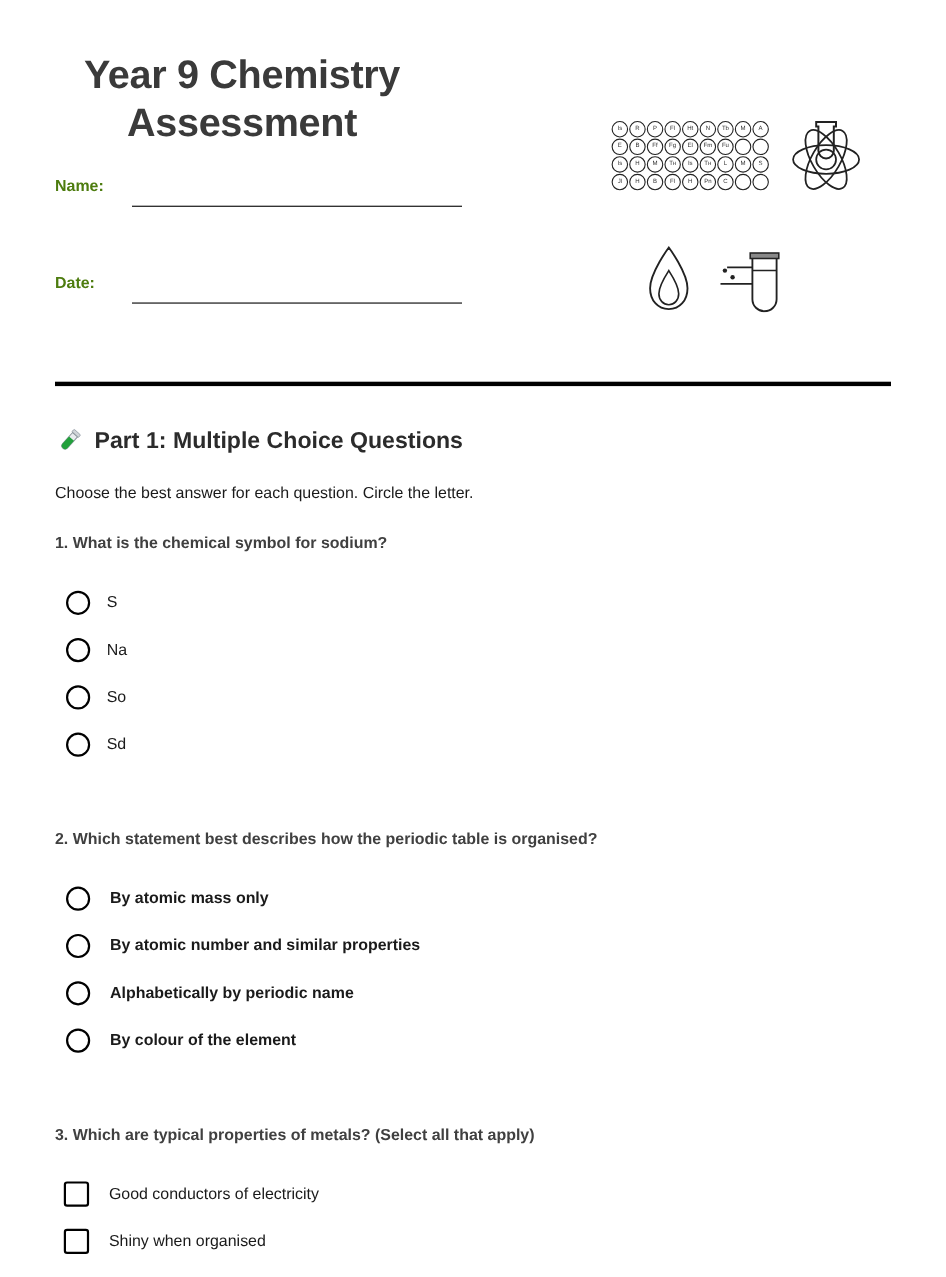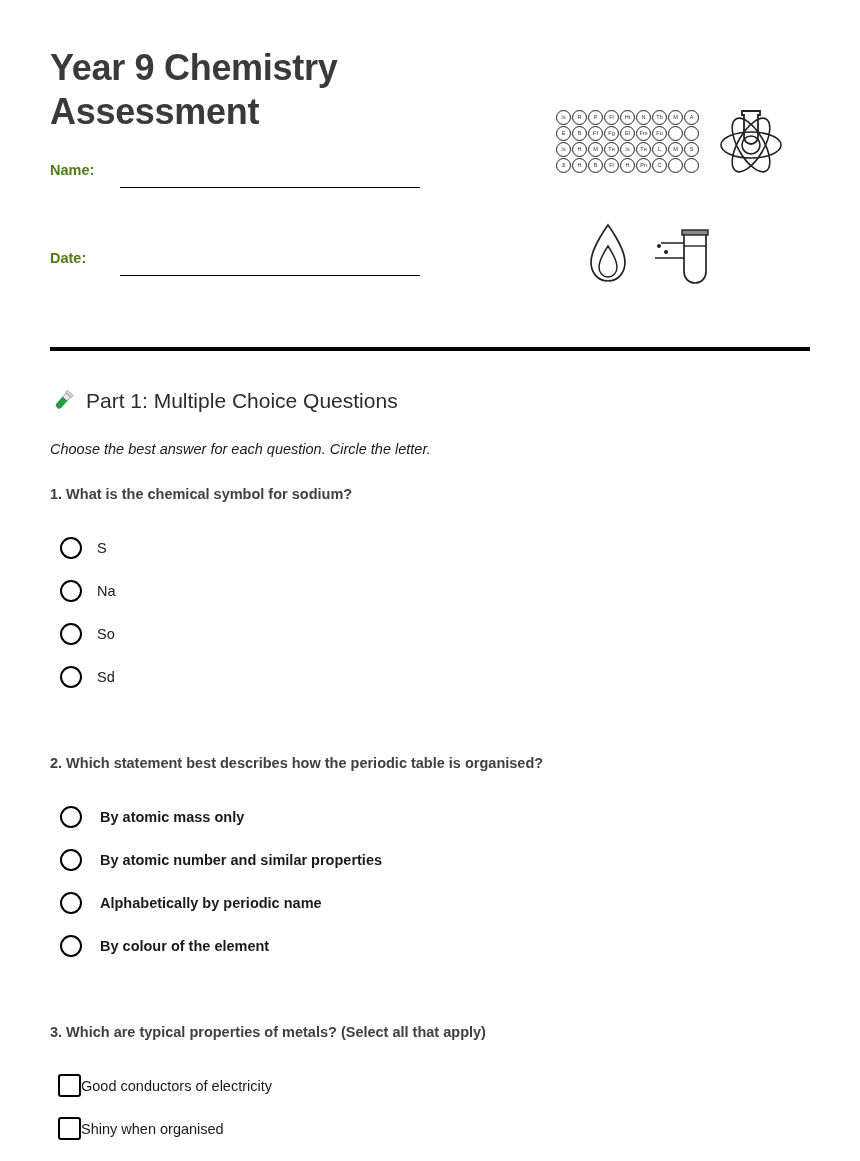--- a/index.html
+++ b/index.html
@@ -31,20 +31,21 @@
     width: 420px;
   }
   .doc-title {
     font-size: 36px;
     font-weight: bold;
     line-height: 1.22;
     color: #3a3a3a;
     letter-spacing: -0.3px;
     margin: 0;
     width: 340px;
+    text-align: center;
   }
 
   .field-row {
     position: absolute;
     left: 0;
     width: 420px;
     height: 30px;
   }
   .field-row.name { top: 116px; }
   .field-row.date { top: 163px; margin-top: 41px; }
@@ -141,30 +142,29 @@
   }
   .tube-emoji {
     position: relative;
     width: 26px;
     height: 26px;
     display: inline-block;
     flex: 0 0 auto;
   }
   .section-title {
     font-size: 21px;
-    font-weight: normal;
+    font-weight: bold;
     color: #2b2b2b;
     white-space: nowrap;
   }
   .section-instructions {
     position: absolute;
     left: 50px;
     top: 441px;
     font-size: 14.5px;
-    font-style: italic;
     color: #1a1a1a;
   }
 
   
   .question {
     position: absolute;
     left: 50px;
     width: 740px;
   }
   .q-text {
@@ -204,21 +204,21 @@
   }
   .opt-label {
     font-size: 14.5px;
     color: #1a1a1a;
   }
   .q1 .opt-radio { margin-left: 10px; }
   .q1 .opt-label { margin-left: 15px; }
   .q2 .opt-radio { margin-left: 10px; }
   .q2 .opt-label { margin-left: 18px; font-weight: bold; }
   .q3 .opt-check { margin-left: 8px; }
-  .q3 .opt-label { }
+  .q3 .opt-label { margin-left: 18px; }
 </style>
 </head>
 <body>
 
 <div class="page">
 
   <div class="header-block">
     <h1 class="doc-title">Year 9 Chemistry Assessment</h1>
 
     <div class="field-row name">

